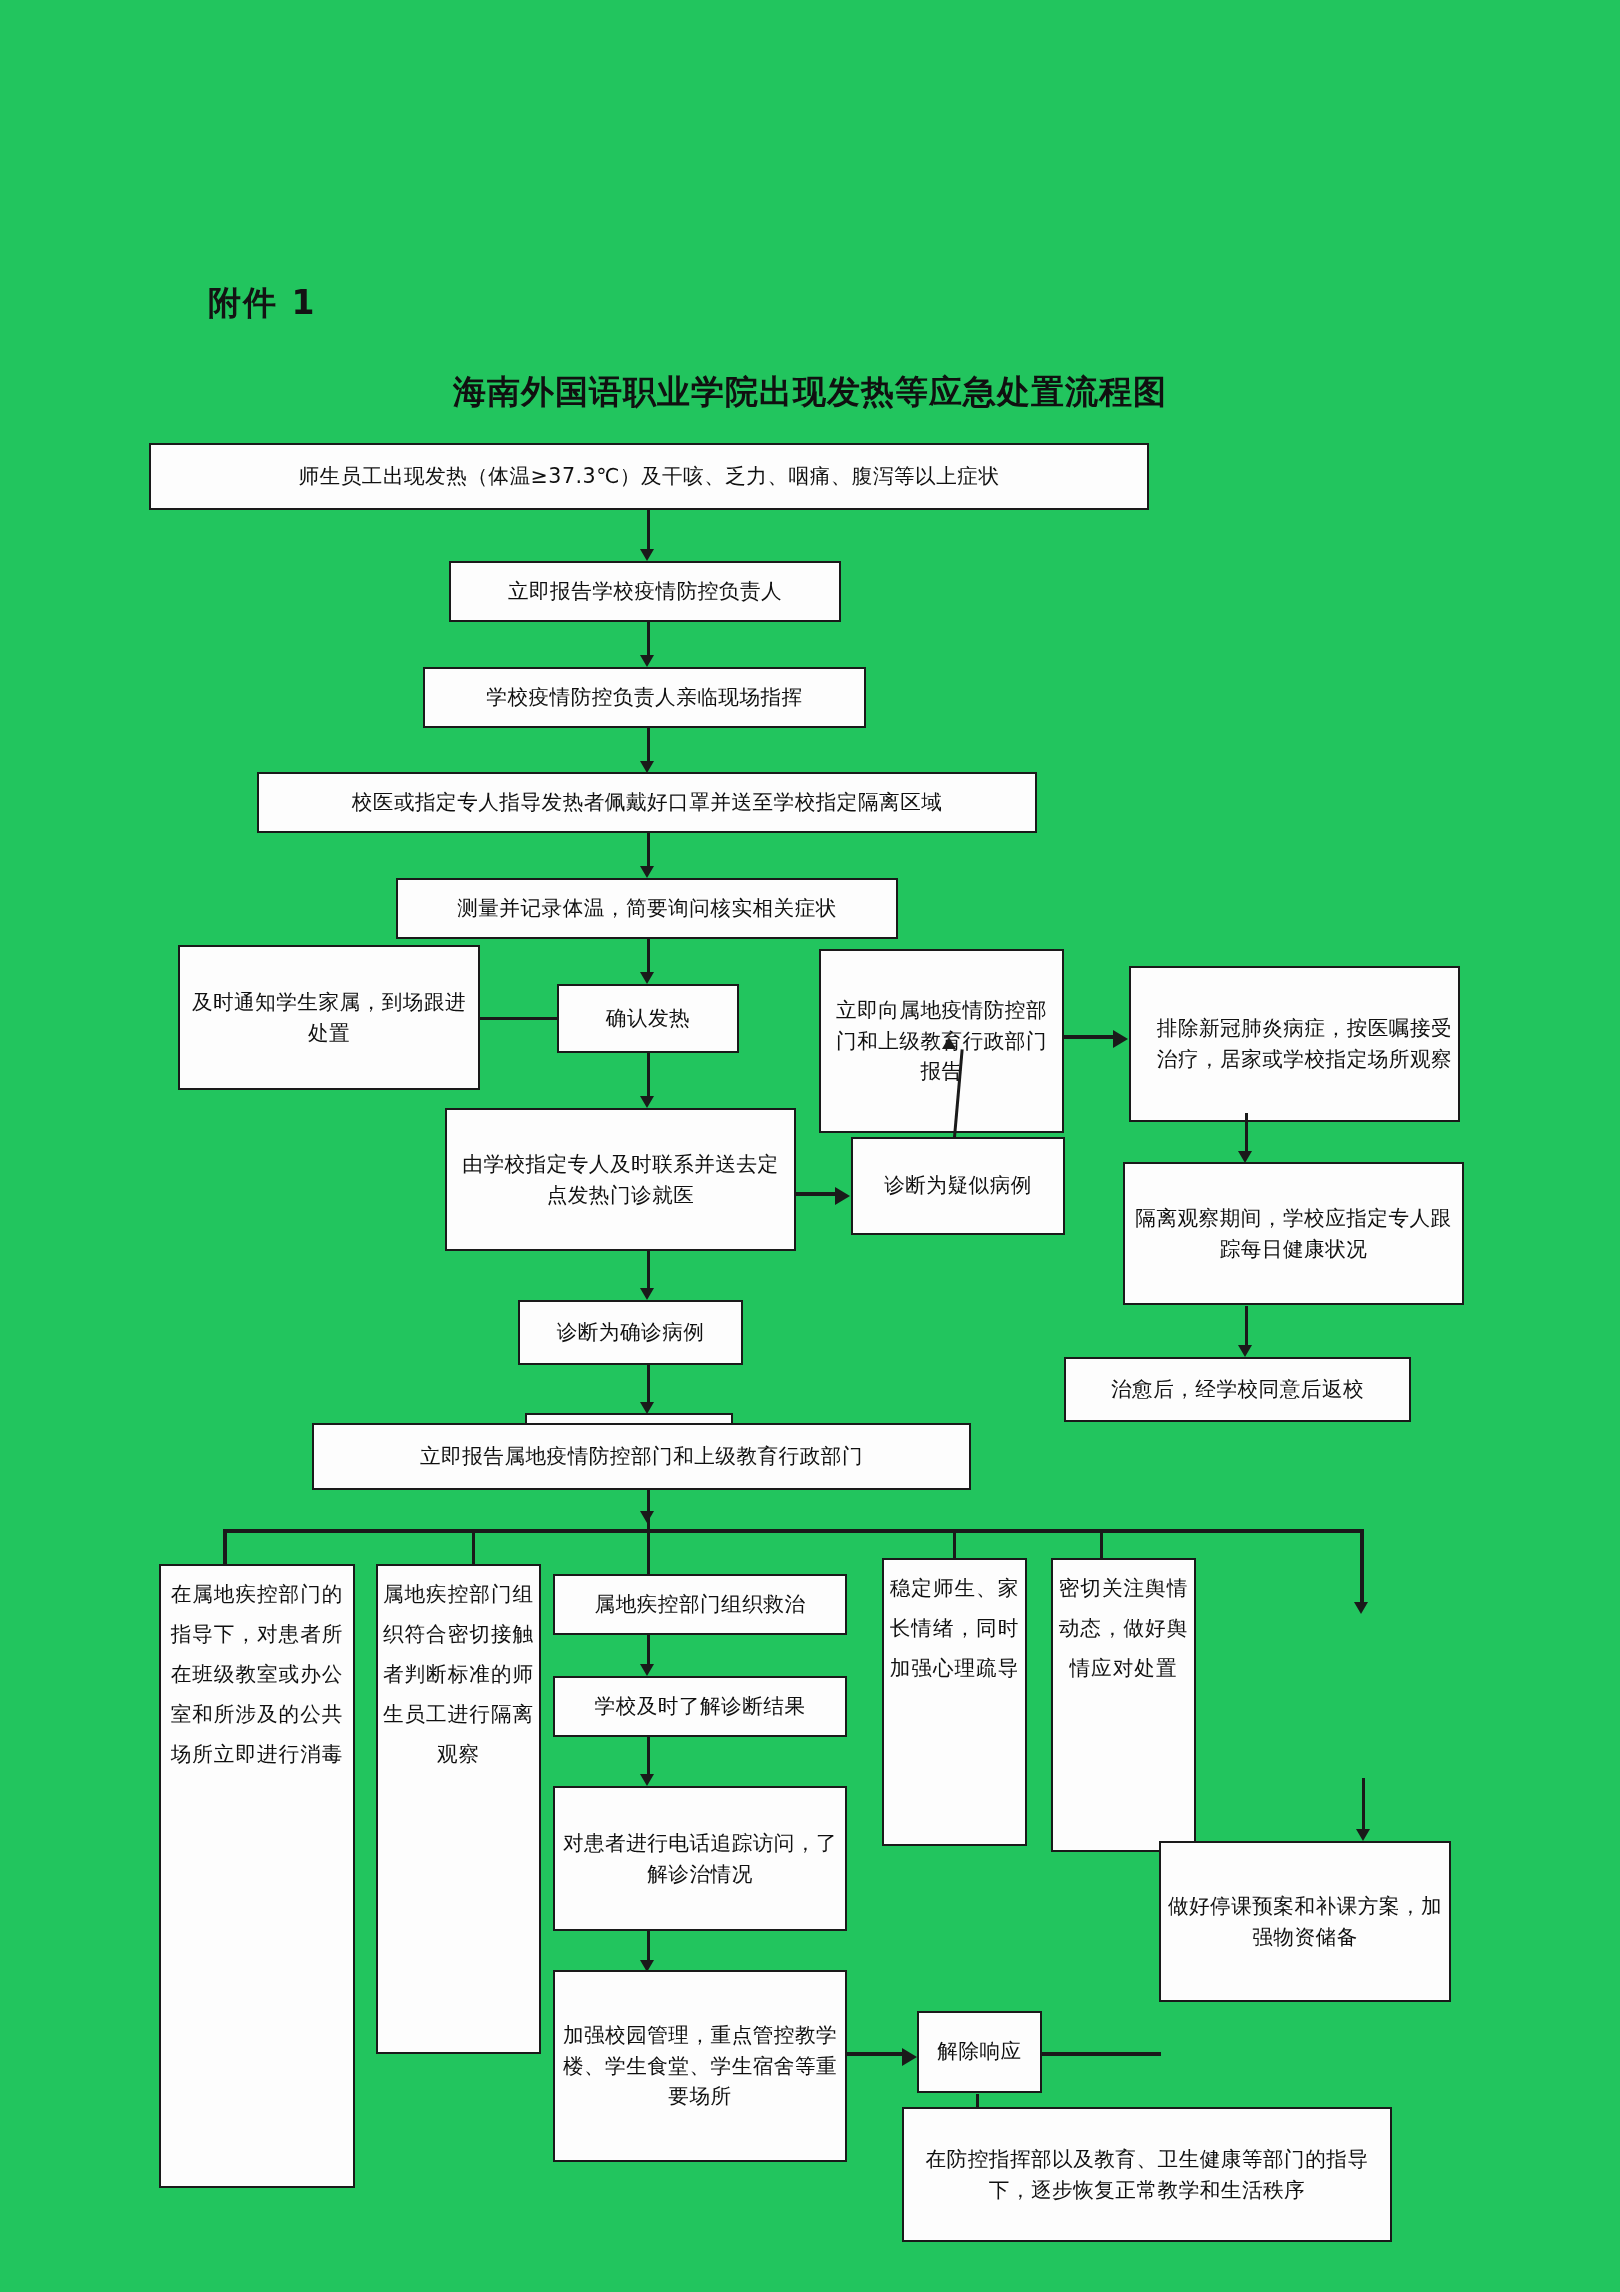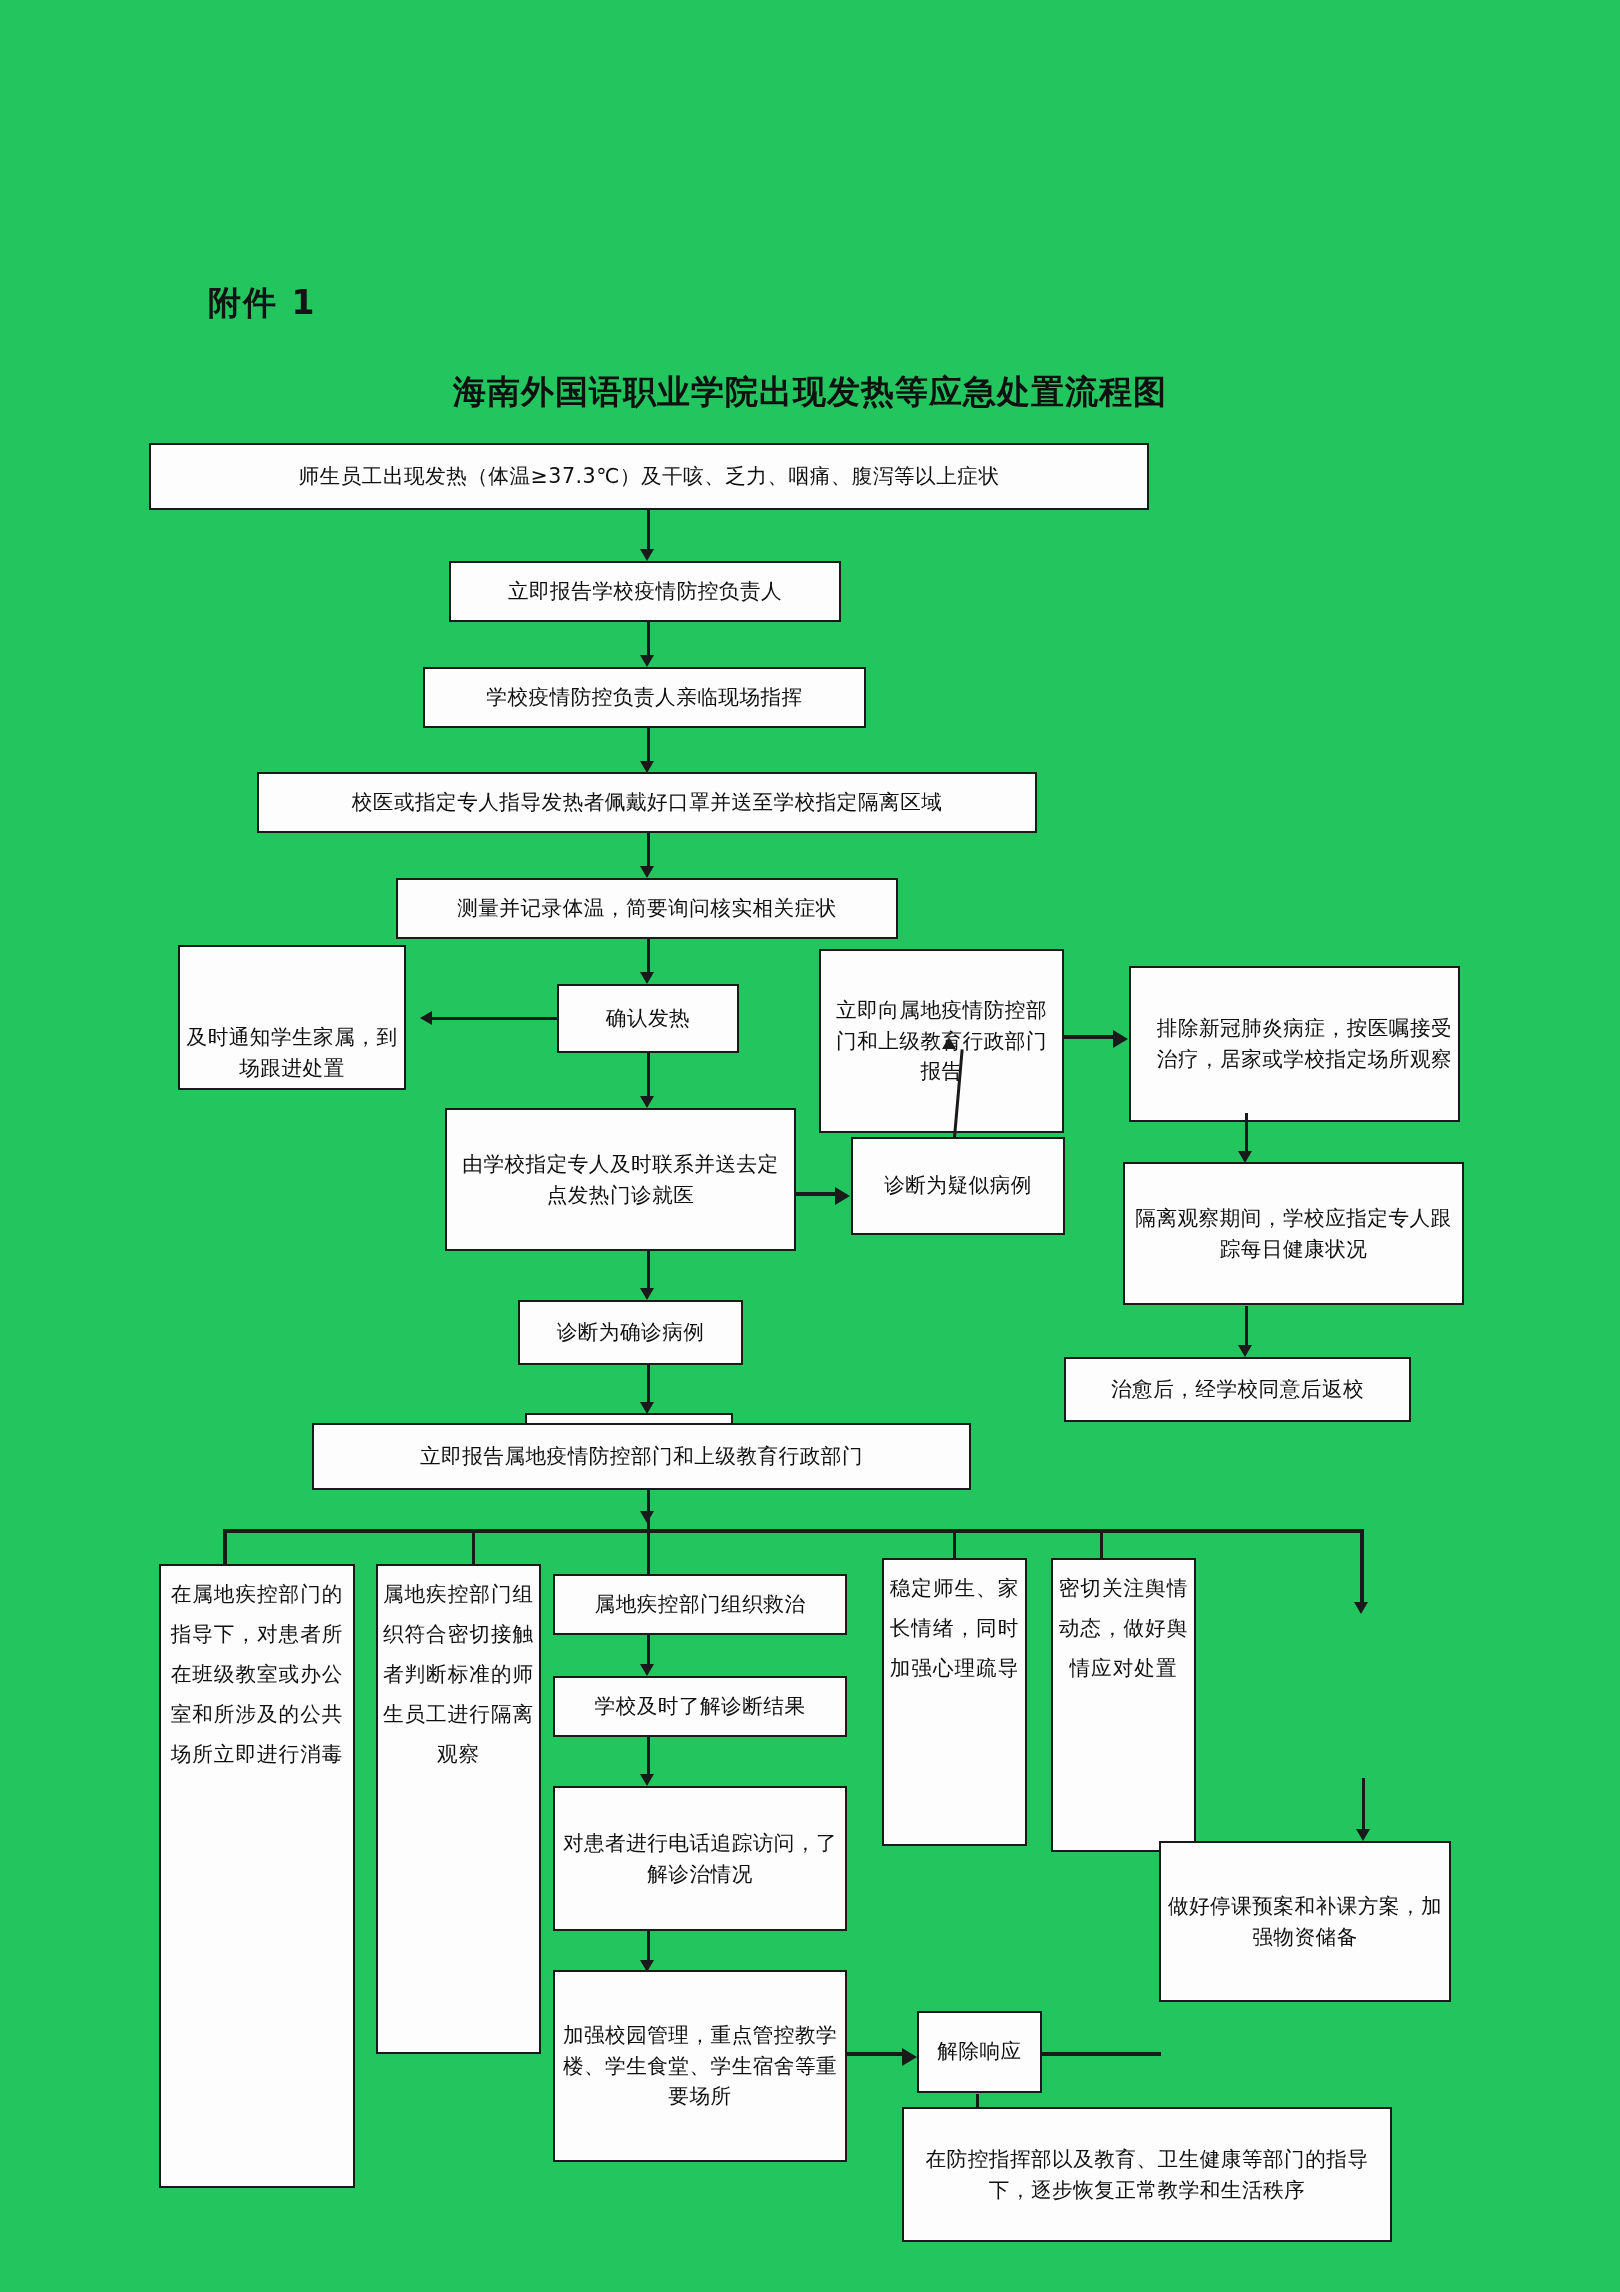--- a/index.html
+++ b/index.html
@@ -125,21 +125,21 @@
 
   <div class="box" style="left:396px; top:878px; width:502px; height:61px;">测量并记录体温，简要询问核实相关症状</div>
   <div class="ln vl" style="left:647px; top:939px; height:37px;"></div>
   <div class="arrow-d" style="left:640px; top:972px;"></div>
 
   <div class="box" style="left:557px; top:984px; width:182px; height:69px;">确认发热</div>
 
   <div class="ln hl" style="left:431px; top:1017px; width:127px;"></div>
   <div class="arrow-l" style="left:420px; top:1011px;"></div>
 
-  <div class="box tight" style="left:178px; top:945px; width:228px; height:145px;align-items:flex-end;">
+  <div class="box tight" style="left:178px; top:945px; width:302px; height:145px;">
     <span>及时通知学生家属，到场跟进处置</span>
   </div>
 
   <div class="ln vl" style="left:647px; top:1053px; height:47px;"></div>
   <div class="arrow-d" style="left:640px; top:1096px;"></div>
 
   <div class="box tight" style="left:819px; top:949px; width:245px; height:184px;">
     <span>立即向属地疫情防控部门和上级教育行政部门报告</span>
   </div>
 

